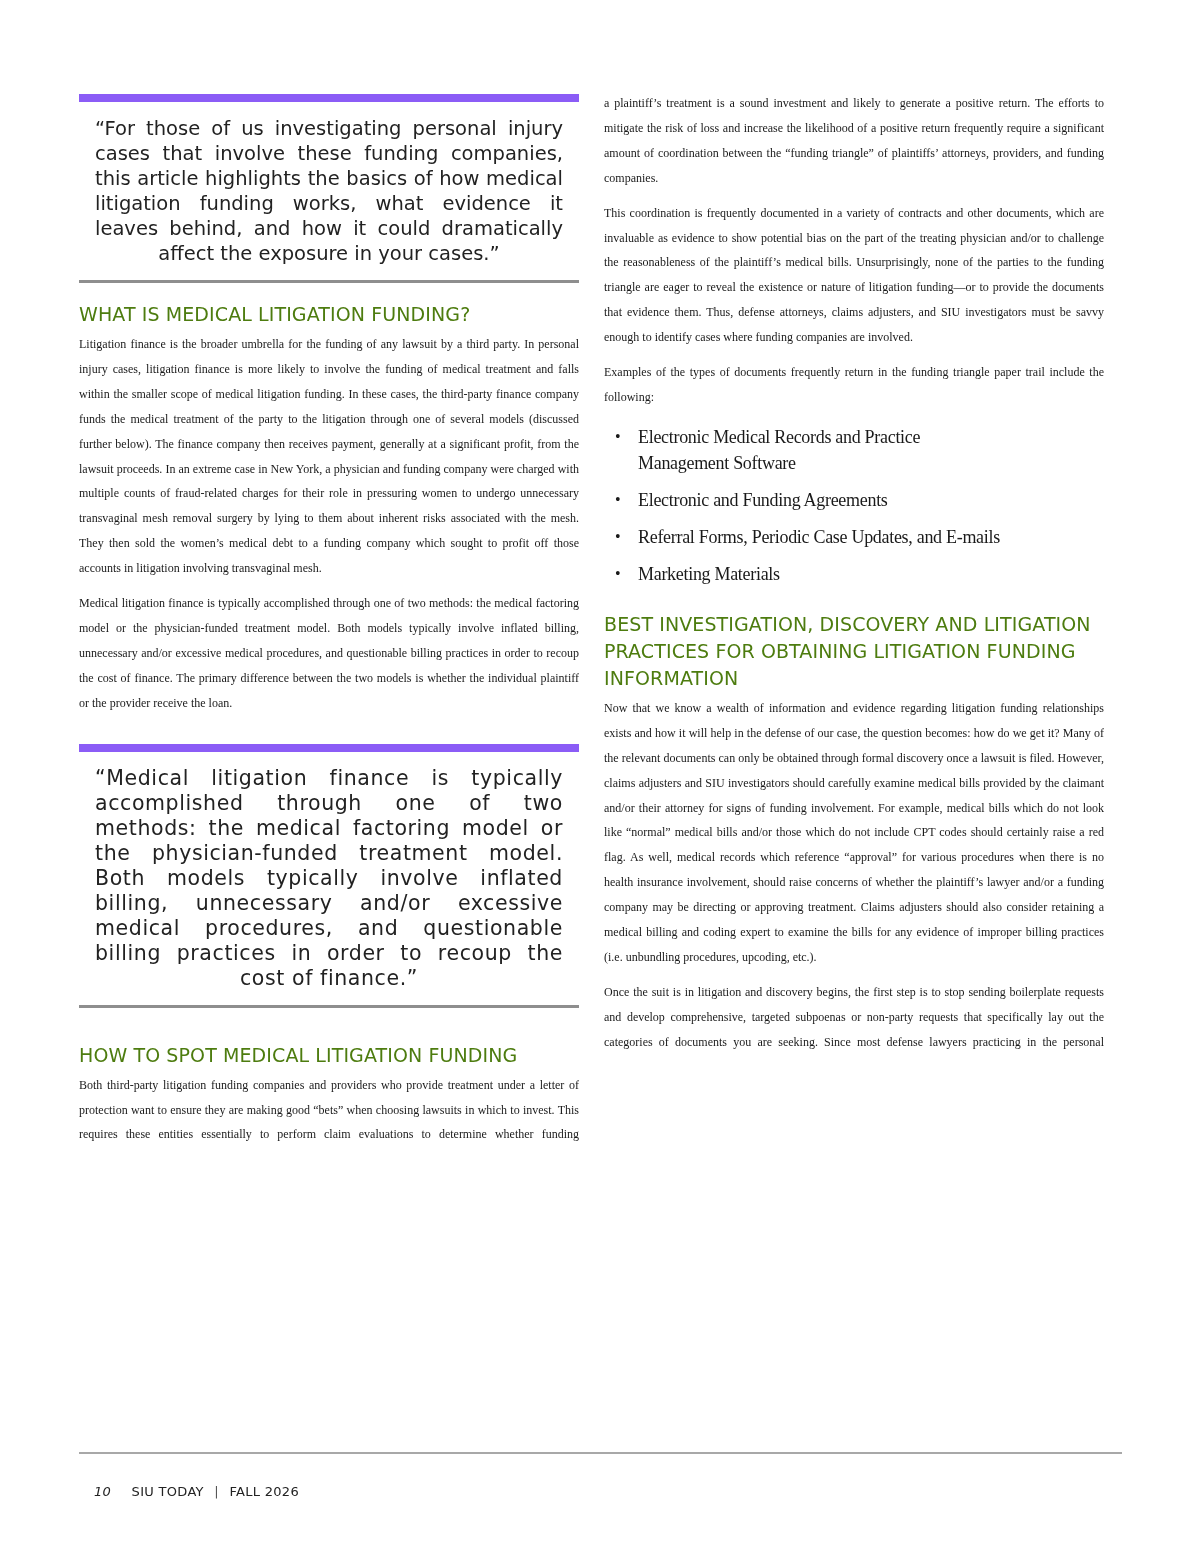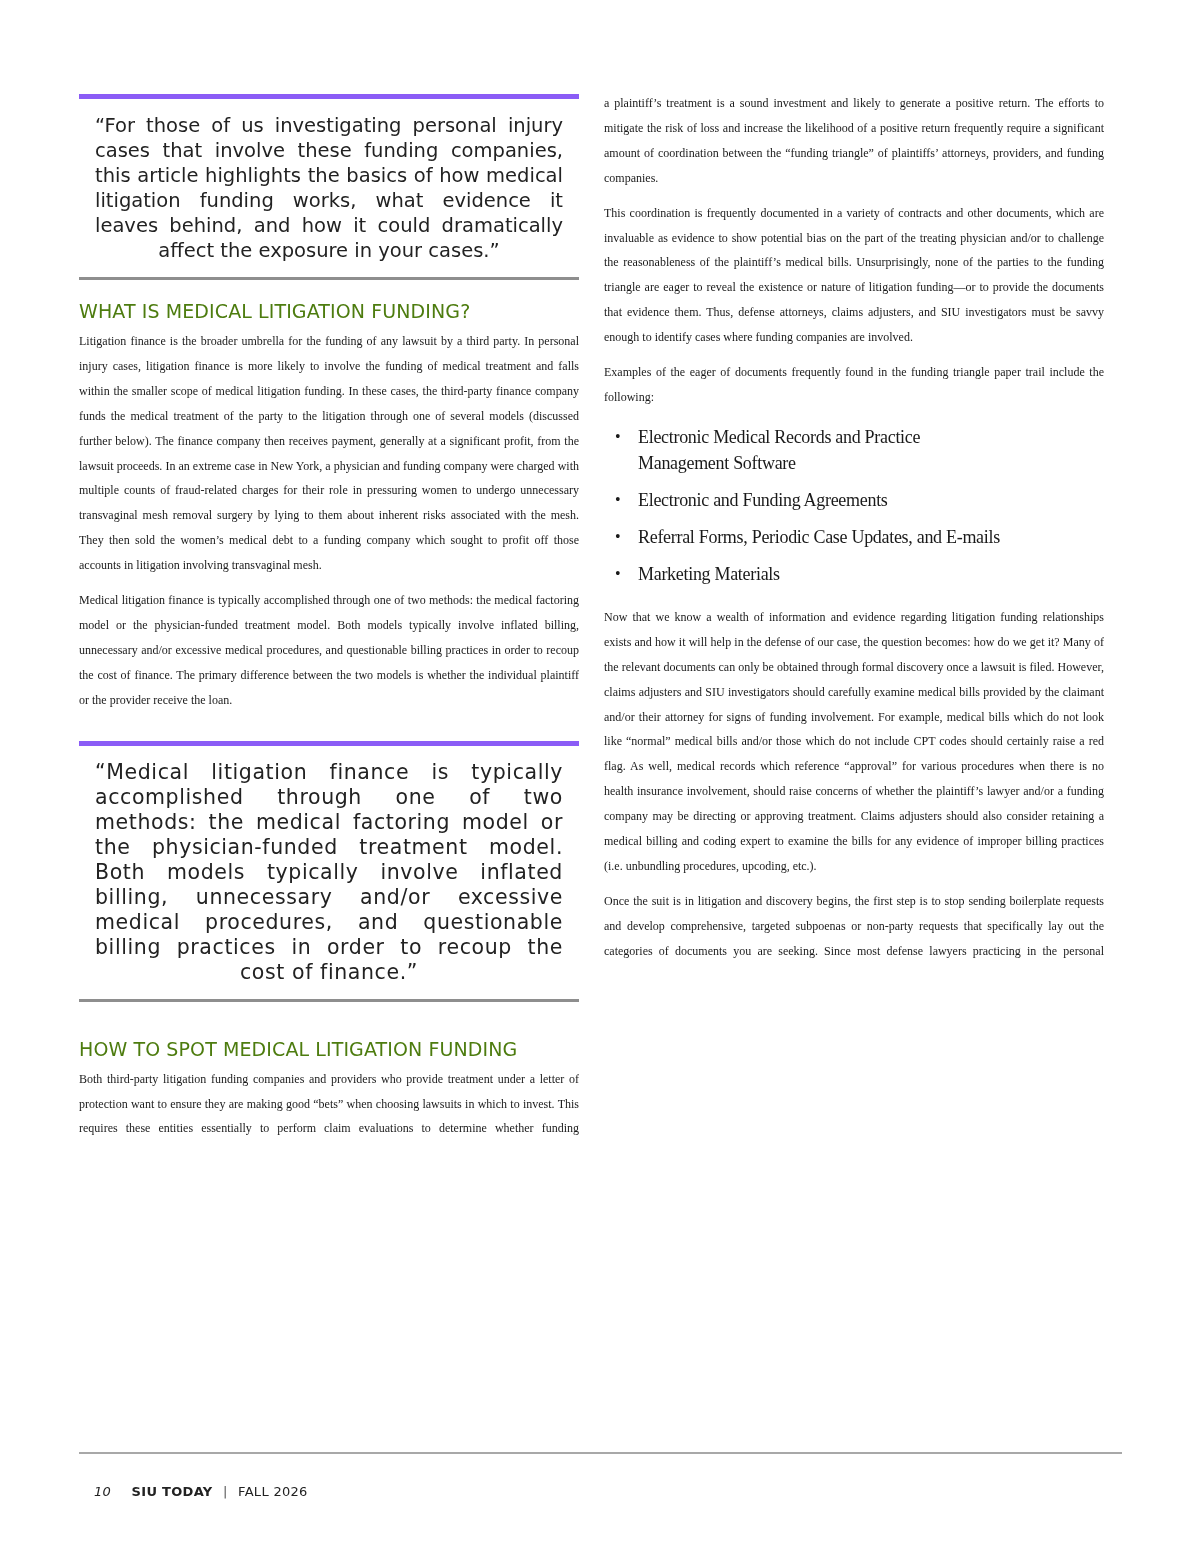--- a/index.html
+++ b/index.html
@@ -12,21 +12,21 @@
     font-family: "Liberation Serif", "DejaVu Serif", serif;
     font-size: 12px; line-height: 24.9px; color: #1a1a1a;
     text-align: justify; margin: 0 0 10px 0;
   }
   .heading {
     font-family: "DejaVu Sans", "Liberation Sans", sans-serif;
     font-weight: normal; color: #4d7c0f; font-size: 19px; line-height: 27px;
     margin: 0 0 4px 0; letter-spacing: 0.1px;
   }
   .pullquote {
-    border-top: 5px solid #8b5cf6; border-bottom: 3px solid #8e8e8e;
+    border-top: 8px solid #8b5cf6; border-bottom: 3px solid #8e8e8e;
     padding: 14px 16px 14px 16px;
     font-family: "DejaVu Sans", "Liberation Sans", sans-serif;
     font-size: 19.5px; line-height: 25px; color: #222;
     text-align: justify; text-align-last: center;
   }
   .bullets { list-style: none; margin: 14px 0 18px 0; padding: 0; }
   .bullets li {
     position: relative; padding-left: 34px; margin-bottom: 11px;
     font-family: "Liberation Serif", "DejaVu Serif", serif;
     font-size: 18px; line-height: 26px; color: #1a1a1a; letter-spacing: -0.3px;
@@ -36,21 +36,21 @@
   }
   .rule-bottom {
     position: absolute; left: 79px; top: 1452px; width: 1043px; height: 2px; background: #a8a8a8;
   }
   .footer {
     position: absolute; left: 94px; top: 1484px;
     font-family: "DejaVu Sans", "Liberation Sans", sans-serif;
     font-size: 13px; color: #222; letter-spacing: 0.3px;
   }
   .footer .num { margin-right: 16px; font-style: italic; }
-  .footer .brand { font-weight: bold; }
+  .footer .brand { font-weight: normal; }
   .footer .sep { margin: 0 6px; color: #555; }
 </style>
 </head>
 <body>
 
 <div class="page">
 
   <div class="col col-left">
     <div class="pullquote" style="margin-bottom:18px;">“For those of us investigating personal injury cases that involve these funding companies, this article highlights the basics of how medical litigation funding works, what evidence it leaves behind, and how it could dramatically affect the exposure in your cases.”</div>
 
@@ -61,29 +61,30 @@
 
     <div class="pullquote" style="margin-top:28px; margin-bottom:34px; font-size:20.5px; letter-spacing:0.6px;">“Medical litigation finance is typically accomplished through one of two methods: the medical factoring model or the physician-funded treatment model. Both models typically involve inflated billing, unnecessary and/or excessive medical procedures, and questionable billing practices in order to recoup the cost of finance.”</div>
 
     <h2 class="heading">HOW TO SPOT MEDICAL LITIGATION FUNDING</h2>
     <p class="body-text" style="text-align-last: justify; font-family: Liberation Serif, serif;">Both third-party litigation funding companies and providers who provide treatment under a letter of protection want to ensure they are making good “bets” when choosing lawsuits in which to invest.  This requires these entities essentially to perform claim evaluations to determine whether funding</p>
   </div>
 
   <div class="col col-right" style="top:91px;">
     <p class="body-text">a plaintiff’s treatment is a sound investment and likely to generate a positive return. The efforts to mitigate the risk of loss and increase the likelihood of a positive return frequently require a significant amount of coordination between the “funding triangle” of plaintiffs’ attorneys, providers, and funding companies.</p>
     <p class="body-text">This coordination is frequently documented in a variety of contracts and other documents, which are invaluable as evidence to show potential bias on the part of the treating physician and/or to challenge the reasonableness of the plaintiff’s medical bills. Unsurprisingly, none of the parties to the funding triangle are eager to reveal the existence or nature of litigation funding—or to provide the documents that evidence them. Thus, defense attorneys, claims adjusters, and SIU investigators must be savvy enough to identify cases where funding companies are involved.</p>
-    <p class="body-text">Examples of the eager of documents frequently found in the funding triangle paper trail include the following:</p>
+    <p class="body-text">Examples of the types of documents frequently return in the funding triangle paper trail include the following:</p>
 
     <ul class="bullets">
       <li><span class="dot">•</span><span style="display:inline-block; width:320px;">Electronic Medical Records and Practice Management Software</span></li>
       <li><span class="dot">•</span><span>Electronic and Funding Agreements</span></li>
       <li><span class="dot">•</span><span>Referral Forms, Periodic Case Updates, and E-mails</span></li>
       <li><span class="dot">•</span><span>Marketing Materials</span></li>
     </ul>
 
+    <h2 class="heading" style="margin-top:24px;">BEST INVESTIGATION, DISCOVERY AND LITIGATION PRACTICES FOR OBTAINING LITIGATION FUNDING INFORMATION</h2>
     <p class="body-text">Now that we know a wealth of information and evidence regarding litigation funding relationships exists and how it will help in the defense of our case, the question becomes: how do we get it? Many of the relevant documents can only be obtained through formal discovery once a lawsuit is filed. However, claims adjusters and SIU investigators should carefully examine medical bills provided by the claimant and/or their attorney for signs of funding involvement. For example, medical bills which do not look like “normal” medical bills and/or those which do not include CPT codes should certainly raise a red flag. As well, medical records which reference “approval” for various procedures when there is no health insurance involvement, should raise concerns of whether the plaintiff’s lawyer and/or a funding company may be directing or approving treatment. Claims adjusters should also consider retaining a medical billing and coding expert to examine the bills for any evidence of improper billing practices (i.e. unbundling procedures, upcoding, etc.).</p>
     <p class="body-text" style="text-align-last: justify;">Once the suit is in litigation and discovery begins, the first step is to stop sending boilerplate requests and develop comprehensive, targeted subpoenas or non-party requests that specifically lay out the categories of documents you are seeking. Since most defense lawyers practicing in the personal</p>
   </div>
 
   <div class="rule-bottom"></div>
 
   <div class="footer">
     <span class="num">10</span>
     <span class="brand">SIU TODAY</span>
     <span class="sep">|</span>

